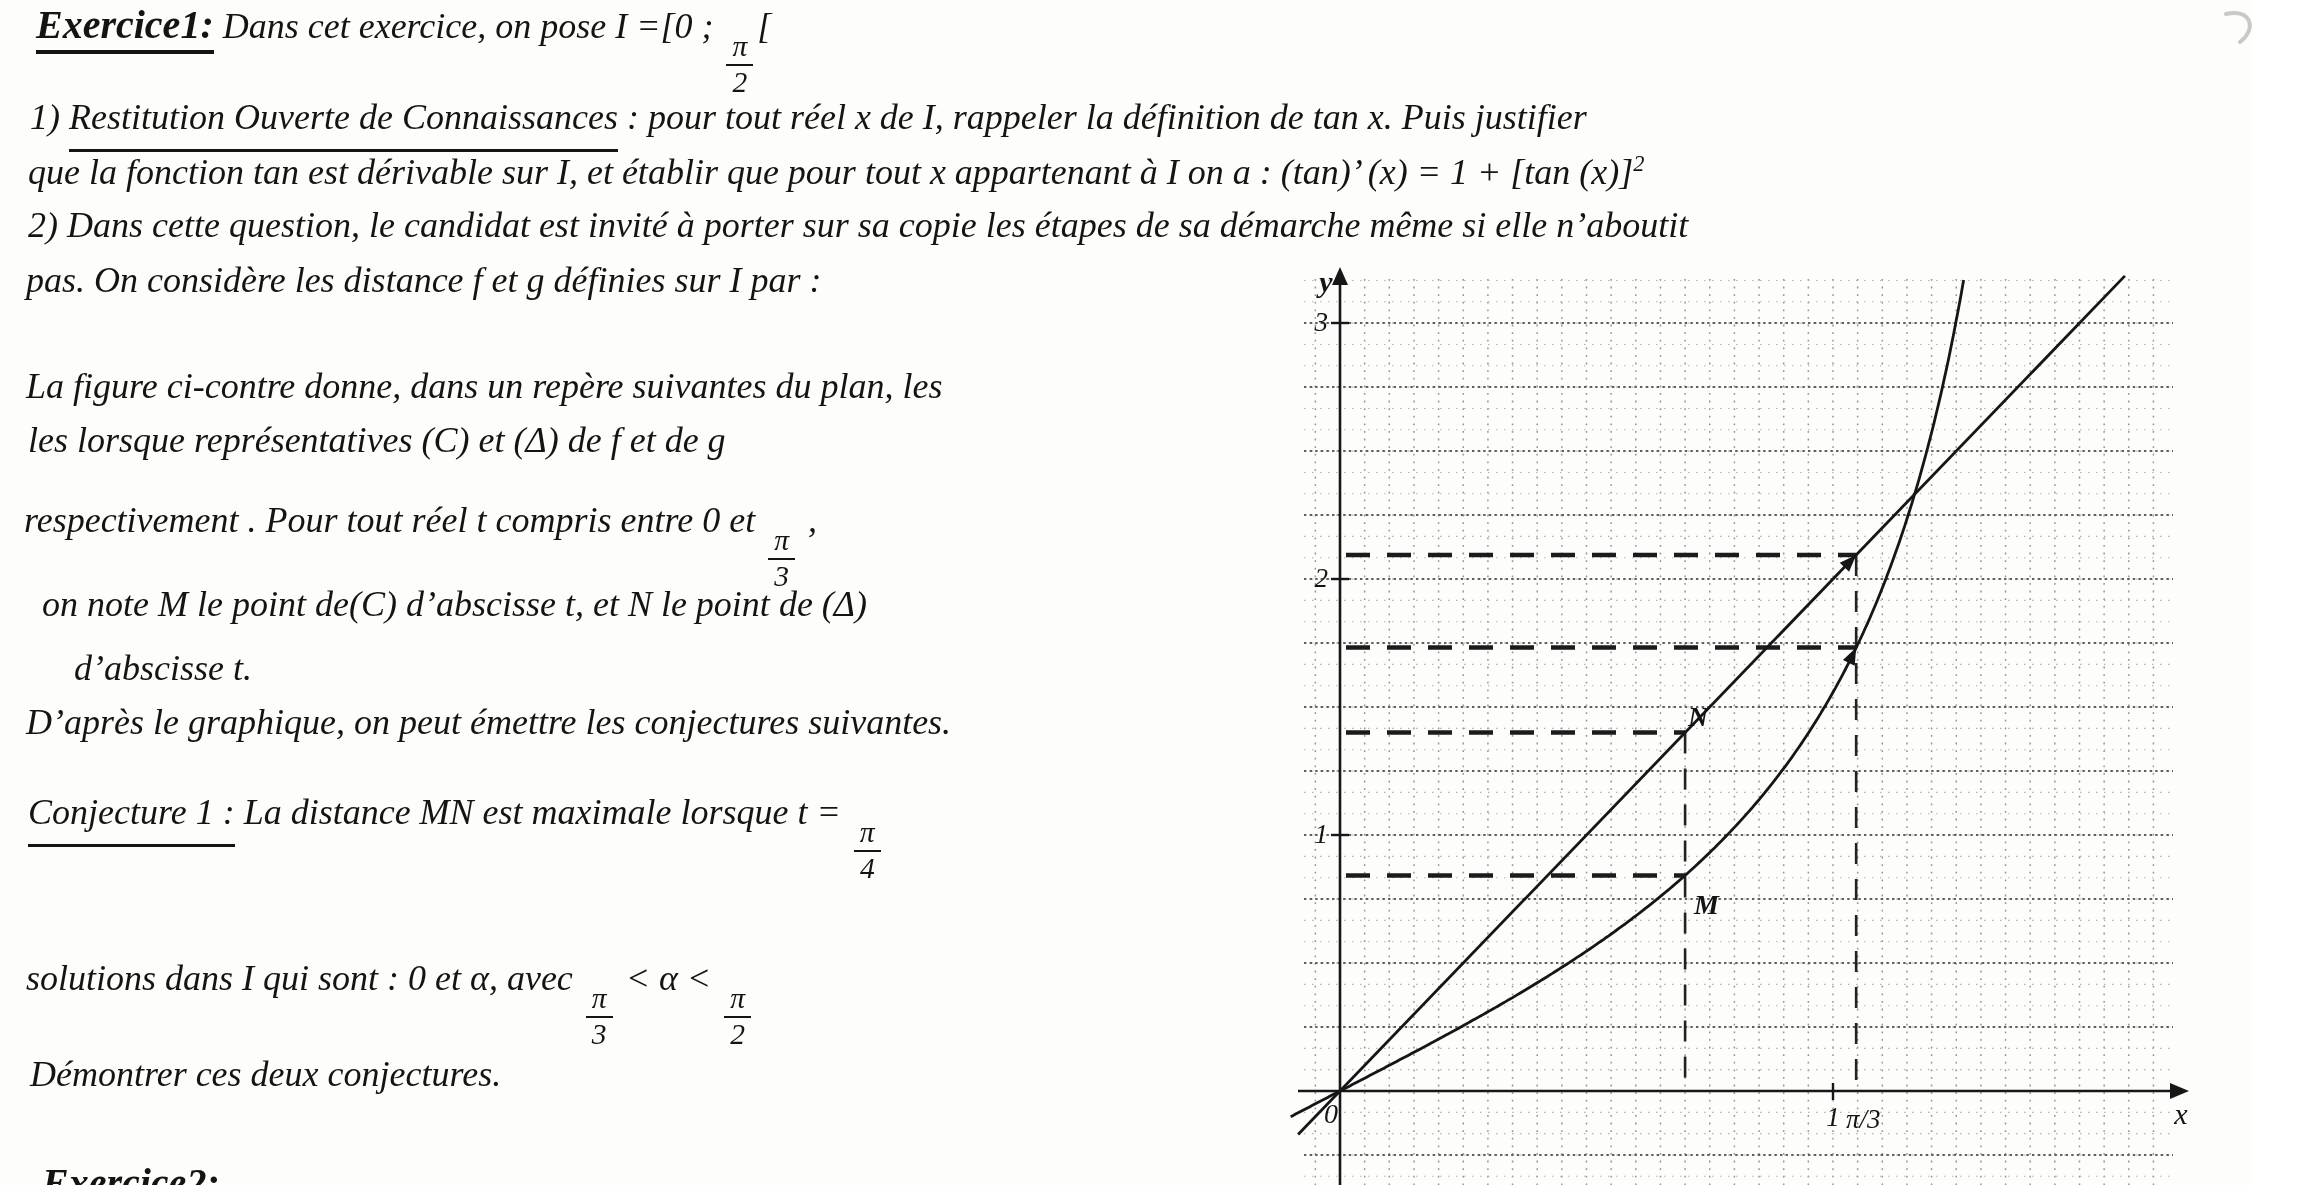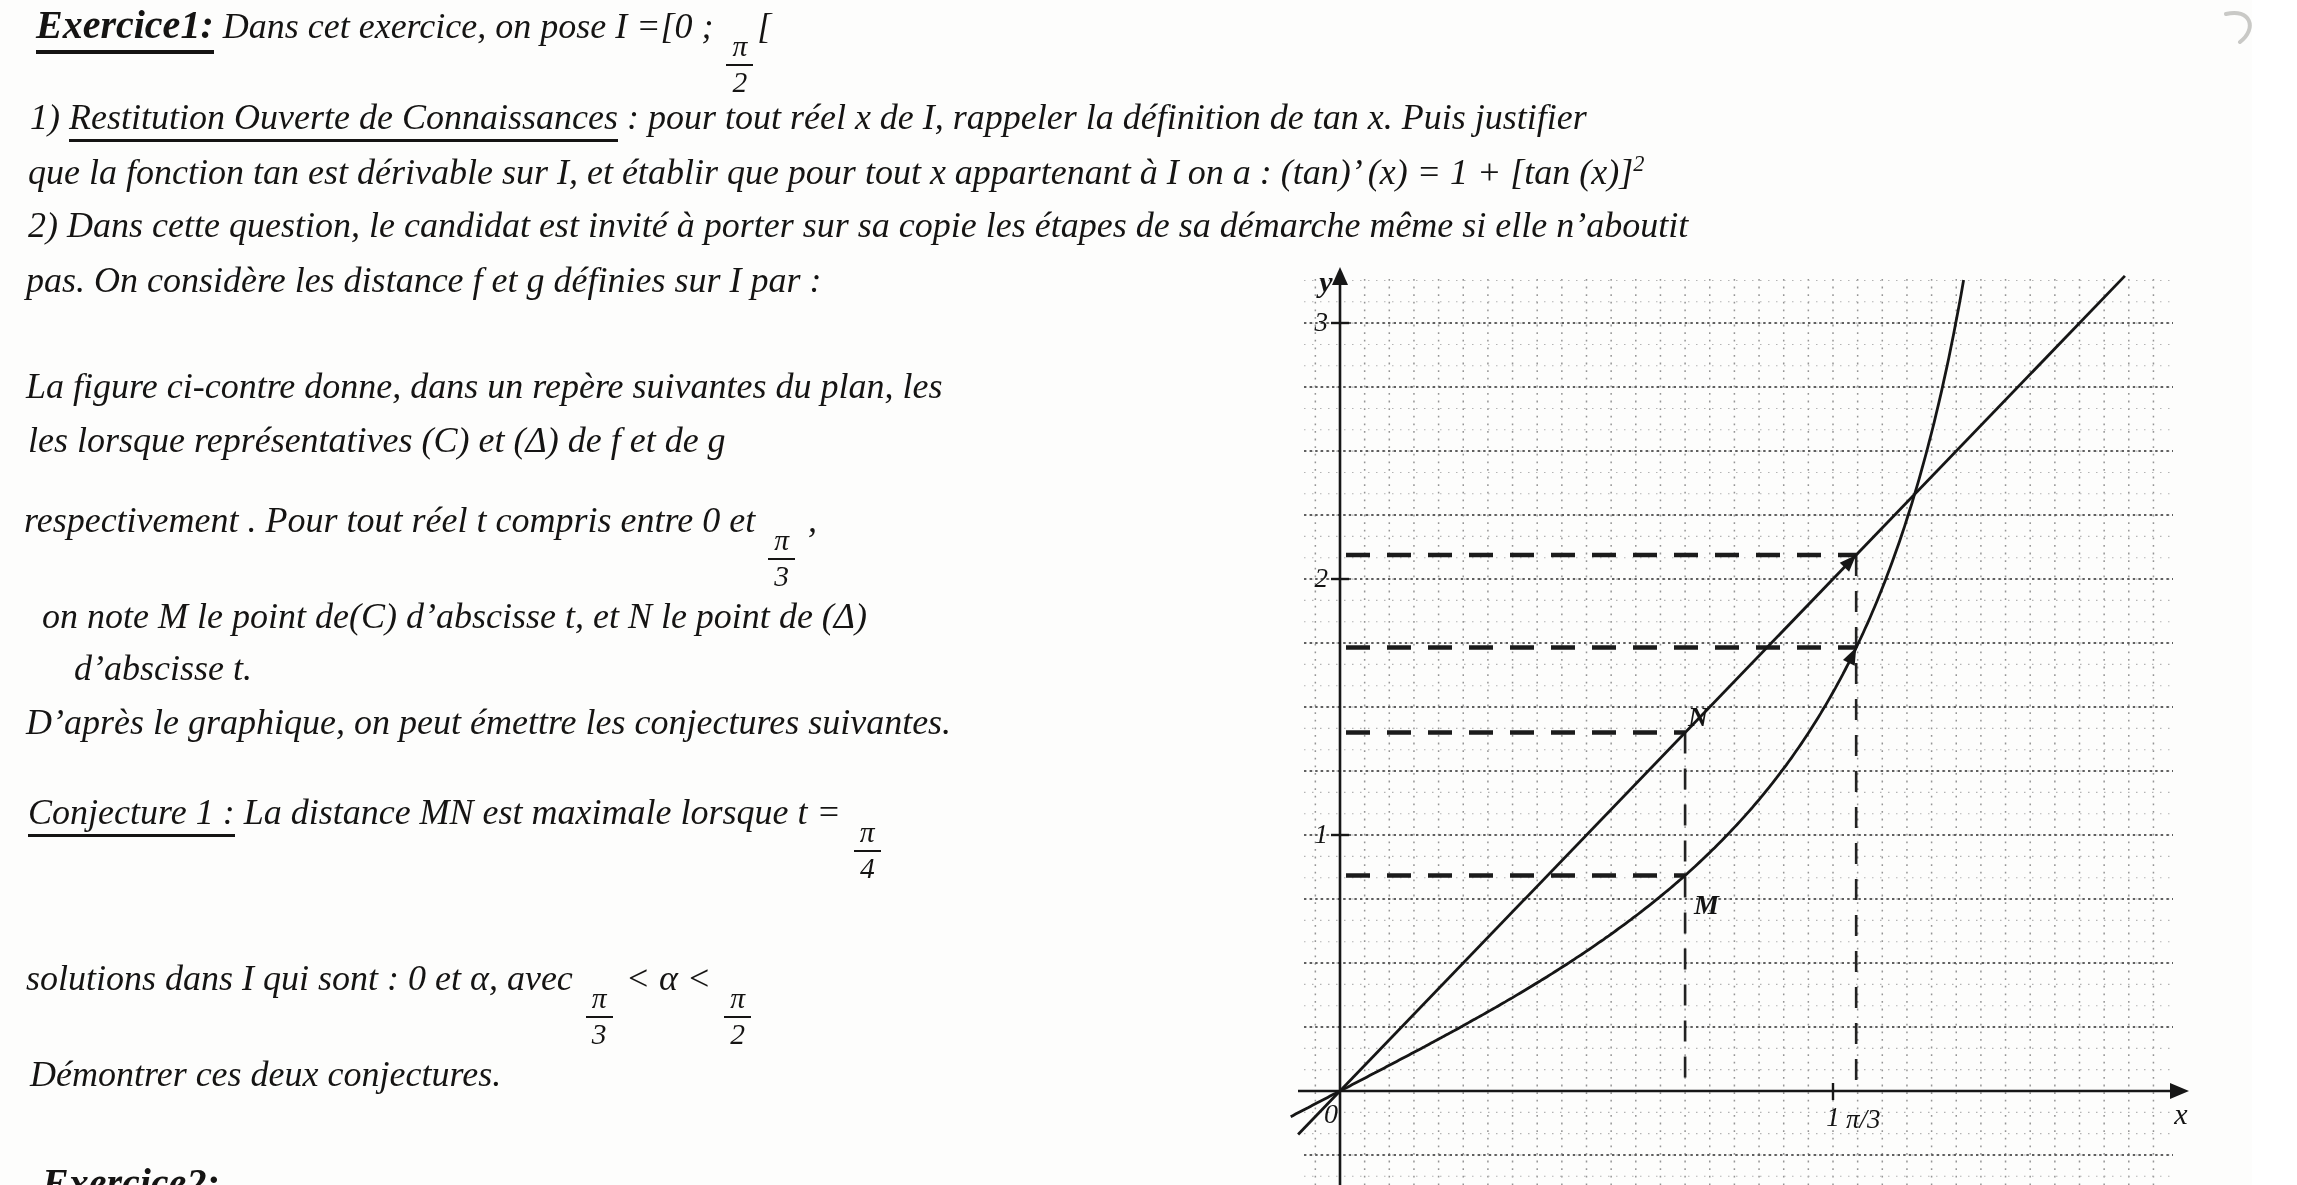--- a/index.html
+++ b/index.html
@@ -1,19 +1,19 @@
 <!DOCTYPE html>
 <html><head>
 <meta charset="utf-8">
 <style>
   html,body{margin:0;padding:0;background:#ffffff;}
   .page{position:relative;width:2252px;height:1185px;background:#fdfdfc;overflow:hidden;
         font-family:"Liberation Serif",serif;font-style:italic;color:#151413;}
   .line{position:absolute;white-space:nowrap;font-size:36px;line-height:1.15;}
-  .u{border-bottom:3.5px solid #151413;padding-bottom:2px;}
+  .u{border-bottom:3.5px solid #151413;padding-bottom:12px;}
   .head{font-weight:700;font-size:40px;border-bottom:4px solid #151413;padding-bottom:3px;}
   .frac{display:inline-flex;flex-direction:column;align-items:center;vertical-align:-0.62em;
         line-height:1;font-size:0.82em;margin:0 4px;}
   .frac .num{display:block;padding:0 6px 2px;border-bottom:2.5px solid #151413;}
   .frac .den{display:block;padding-top:2px;}
   sup{font-size:0.62em;}
   .figure{position:absolute;left:1290px;top:262px;}
   .axis{stroke:#171717;stroke-width:2.6;}
   .tick{stroke:#171717;stroke-width:2.4;}
   .gv{stroke:#959595;stroke-width:1.5;stroke-dasharray:1.8 5.8;}
@@ -63,21 +63,21 @@
     <span>les lorsque représentatives (C) et (Δ) de f et de g</span>
   </div>
 
   <div class="line" style="left:24px;top:500px;">
     <span>respectivement . Pour tout réel t compris entre 0 et </span><span class="frac">
         <span class="num">π</span>
         <span class="den">3</span>
       </span><span> ,</span>
   </div>
 
-  <div class="line" style="left:42px;top:596px;">
+  <div class="line" style="left:42px;top:584px;">
     <span>on note M le point de(C) d’abscisse t, et N le point de (Δ)</span>
   </div>
 
   <div class="line" style="left:26px;top:648px;margin-left:48px;">
     <span>d’abscisse t.</span>
   </div>
 
   <div class="line" style="left:26px;top:702px;">
     <span>D’après le graphique, on peut émettre les conjectures suivantes.</span>
   </div>

